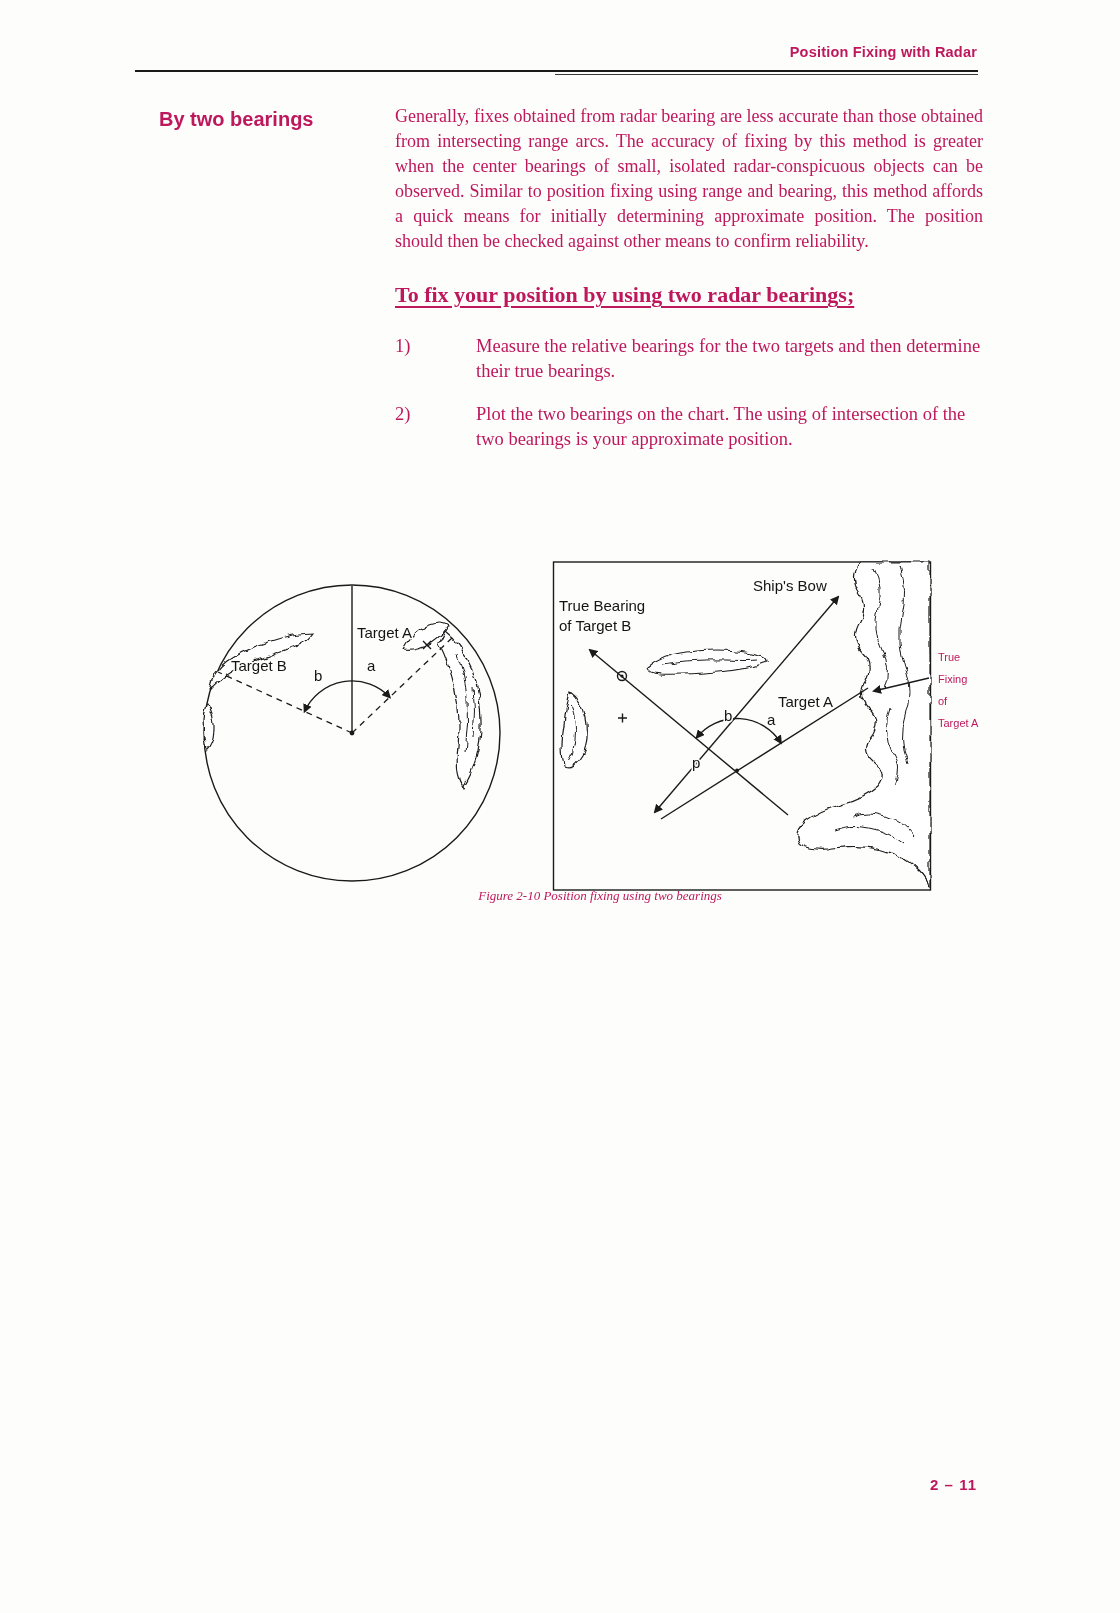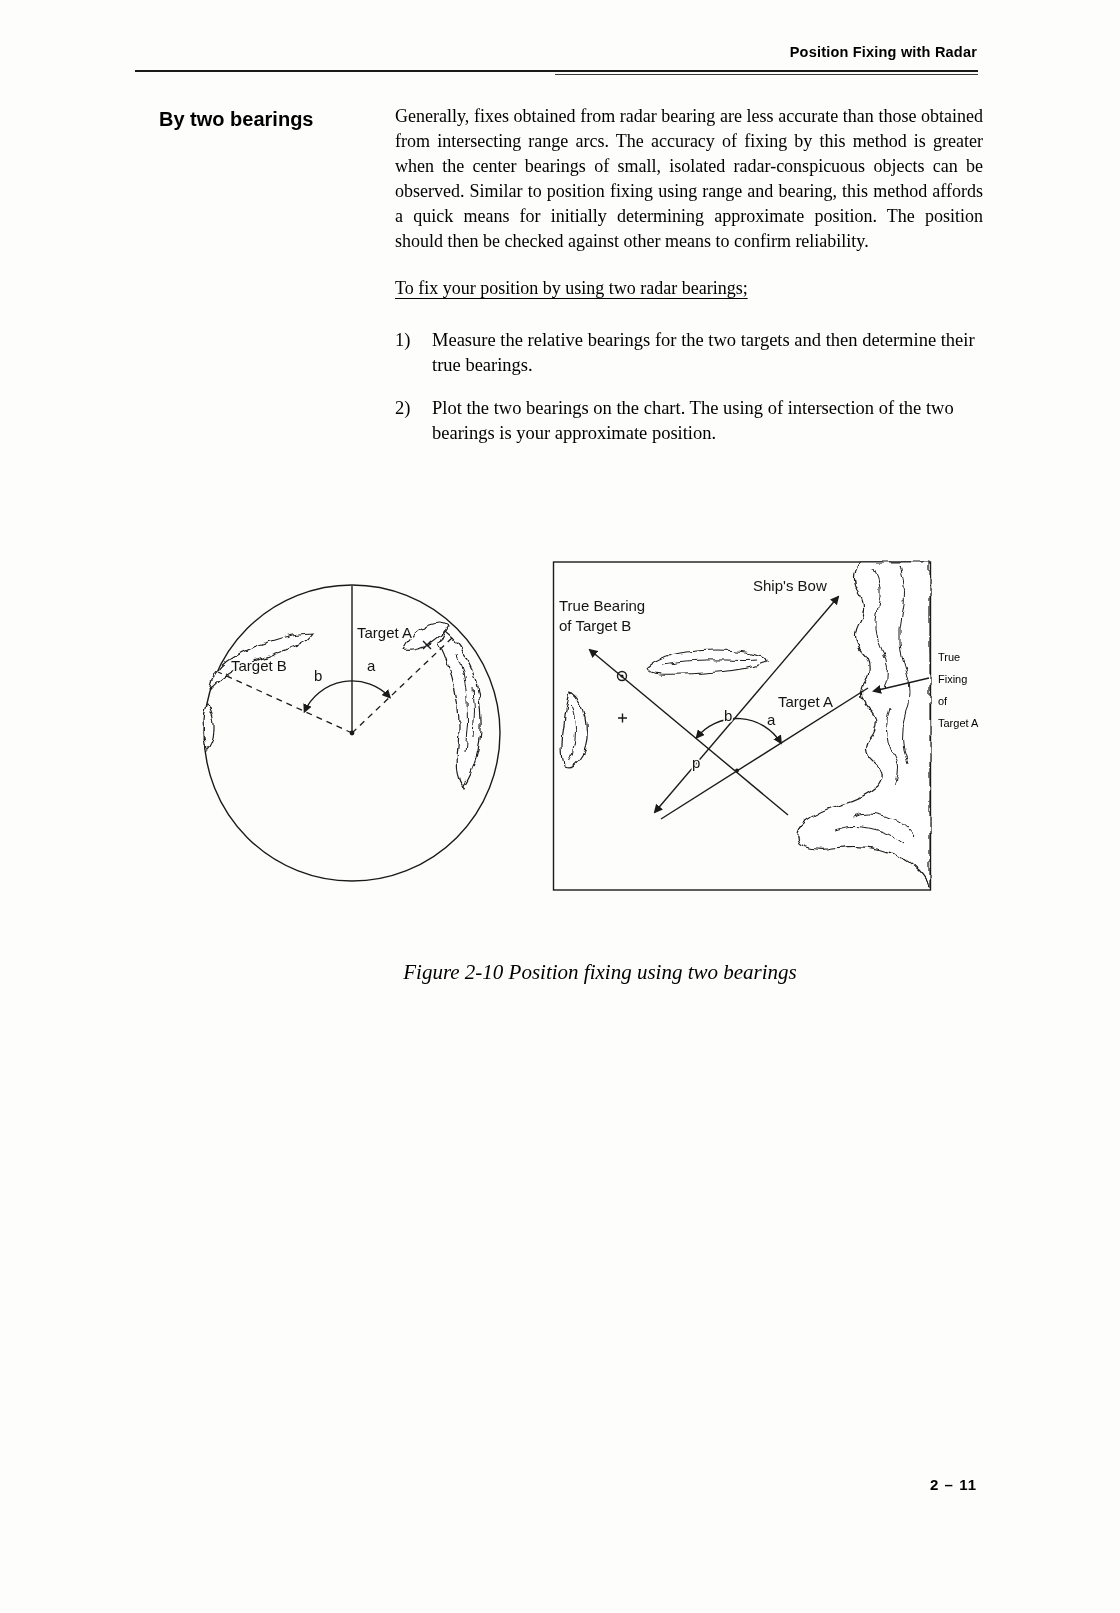--- a/index.html
+++ b/index.html
@@ -1,19 +1,19 @@
 <!DOCTYPE html>
 <html><head>
 <meta charset="utf-8">
 <style>
   * { margin:0; padding:0; box-sizing:border-box; }
   html,body { background:#d8d8d8; }
   .page {
     position:relative; width:1120px; height:1613px; margin:0 auto;
-    background:#fdfdfb; color:#000000; overflow:hidden;
+    background:#fdfdfb; color:#be185d; overflow:hidden;
     font-family:"Liberation Serif", serif;
     padding-left:24px;
   }
   .running-header {
     position:absolute; top:44px; right:143px;
     font-family:"Liberation Sans", sans-serif; font-weight:bold; font-size:14.5px;
     letter-spacing:0.2px;
   }
   .header-rule {
     position:absolute; top:70px; left:135px; width:843px; height:2px;
@@ -23,37 +23,37 @@
     position:absolute; top:74px; left:555px; width:423px; height:1px;
     background:#3a3a3a;
   }
   .margin-heading {
     position:absolute; top:108px; left:139px;
     font-family:"Liberation Sans", sans-serif; font-weight:bold; font-size:20px;margin-left:20px;
   }
   .body-col { position:absolute; left:395px; top:104px; width:588px; }
   .body-text { font-size:18px; line-height:25px; text-align:justify; }
   .procedure {
-    margin-top:22px; font-weight:normal; font-size:18px; line-height:25px;
+    margin-top:28px; font-weight:bold; font-size:22px; line-height:25px;
   }
   .procedure .underlined { text-decoration:underline; text-underline-offset:4px; }
   .olist { margin-top:27px; }
   .list-item { display:flex; margin-bottom:18px; font-size:18.5px; line-height:25px; }
   .list-item .num { width:37px; flex:none; }
-  .list-item .txt { flex:1; }
+  .list-item .txt { flex:1;margin-left:44px; }
   .fig { position:absolute; }
   .fig-left  { left:195px; top:575px; width:320px; height:320px; }
   .fig-right { left:552px; top:560px; width:380px; height:332px; }
   .tb-a-label {
     position:absolute; left:938px; top:646px;
     font-family:"Liberation Sans", sans-serif; font-size:11px; line-height:22px;
   }
   .caption {
-    position:absolute; top:960px; left:300px; width:600px; text-align:center;
-    font-style:italic; font-size:21px;
+    position:absolute; top:888px; left:300px; width:600px; text-align:center;
+    font-style:italic; font-size:13px;
   }
   .page-number {
     position:absolute; top:1476px; right:143px;
     font-family:"Liberation Sans", sans-serif; font-weight:bold; font-size:15px;
     letter-spacing:1px;
   }
   svg .stroke { fill:none; stroke:#1a1a1a; stroke-width:1.4; }
   svg .dashed { stroke-dasharray:6 5; stroke-width:1.3; }
   svg .coast path { fill:#ffffff; stroke:#1a1a1a; stroke-width:1.2; }
   svg .coast path.inner { fill:none; stroke-width:1; }

